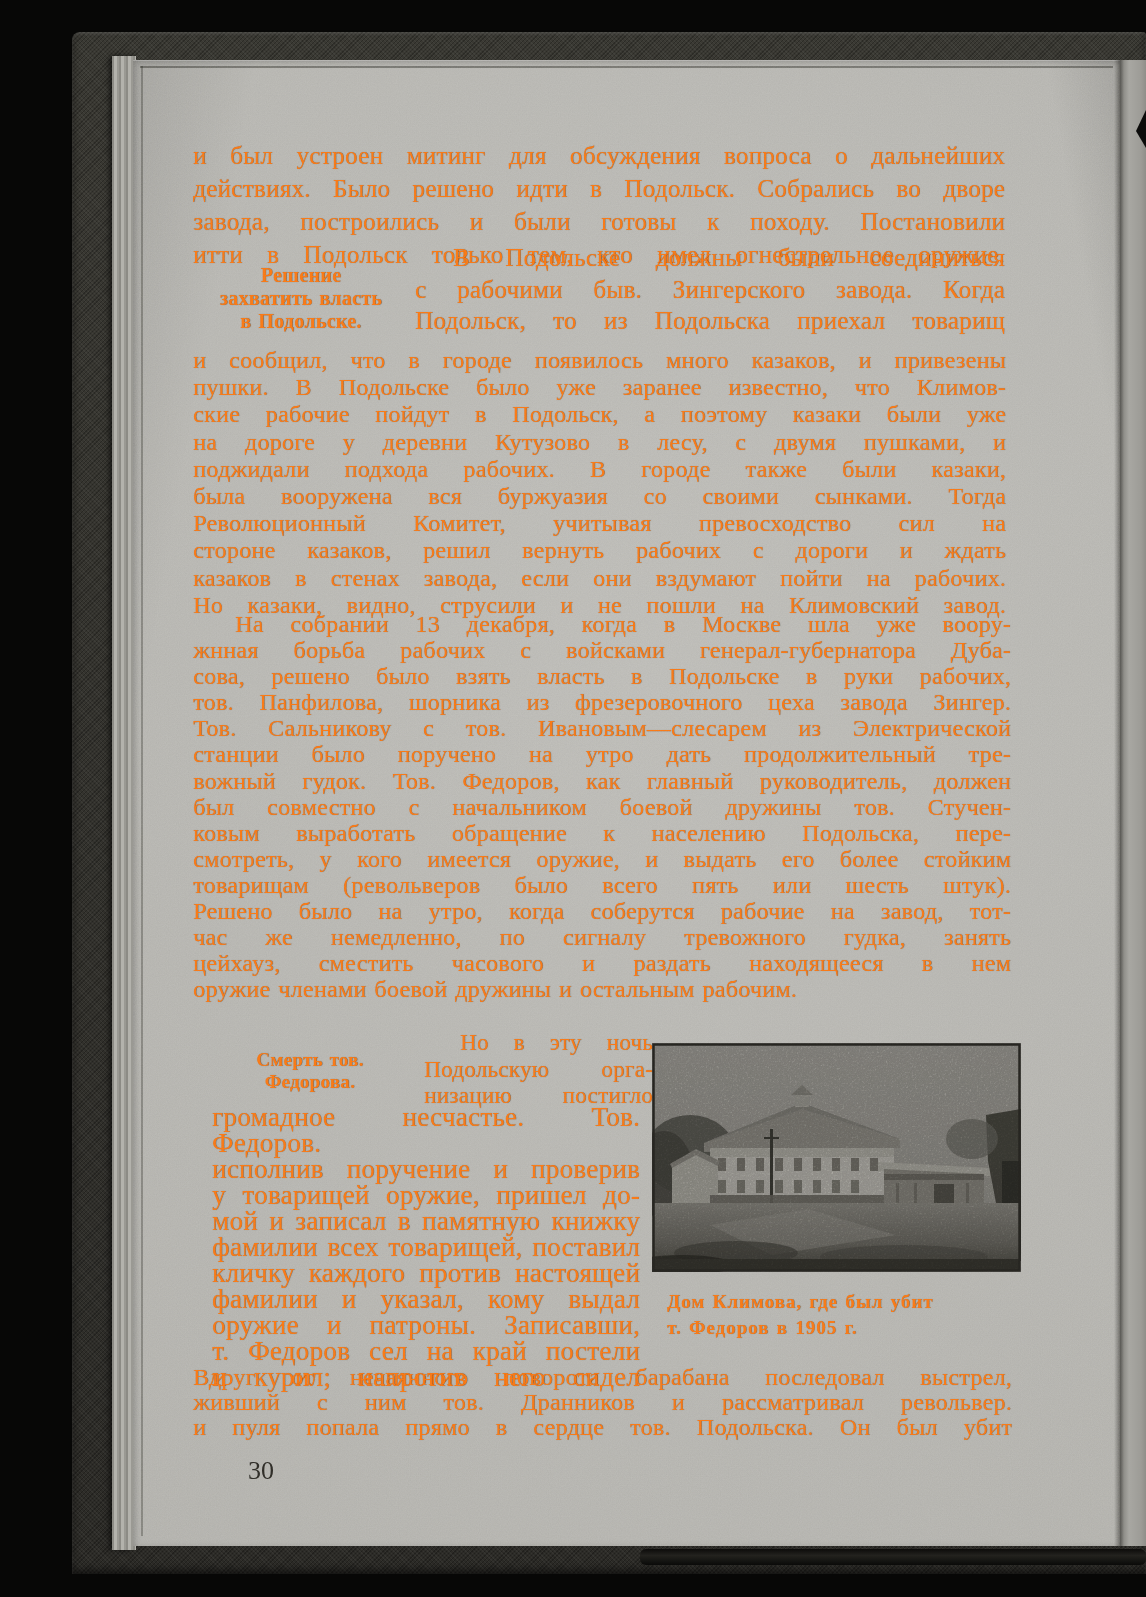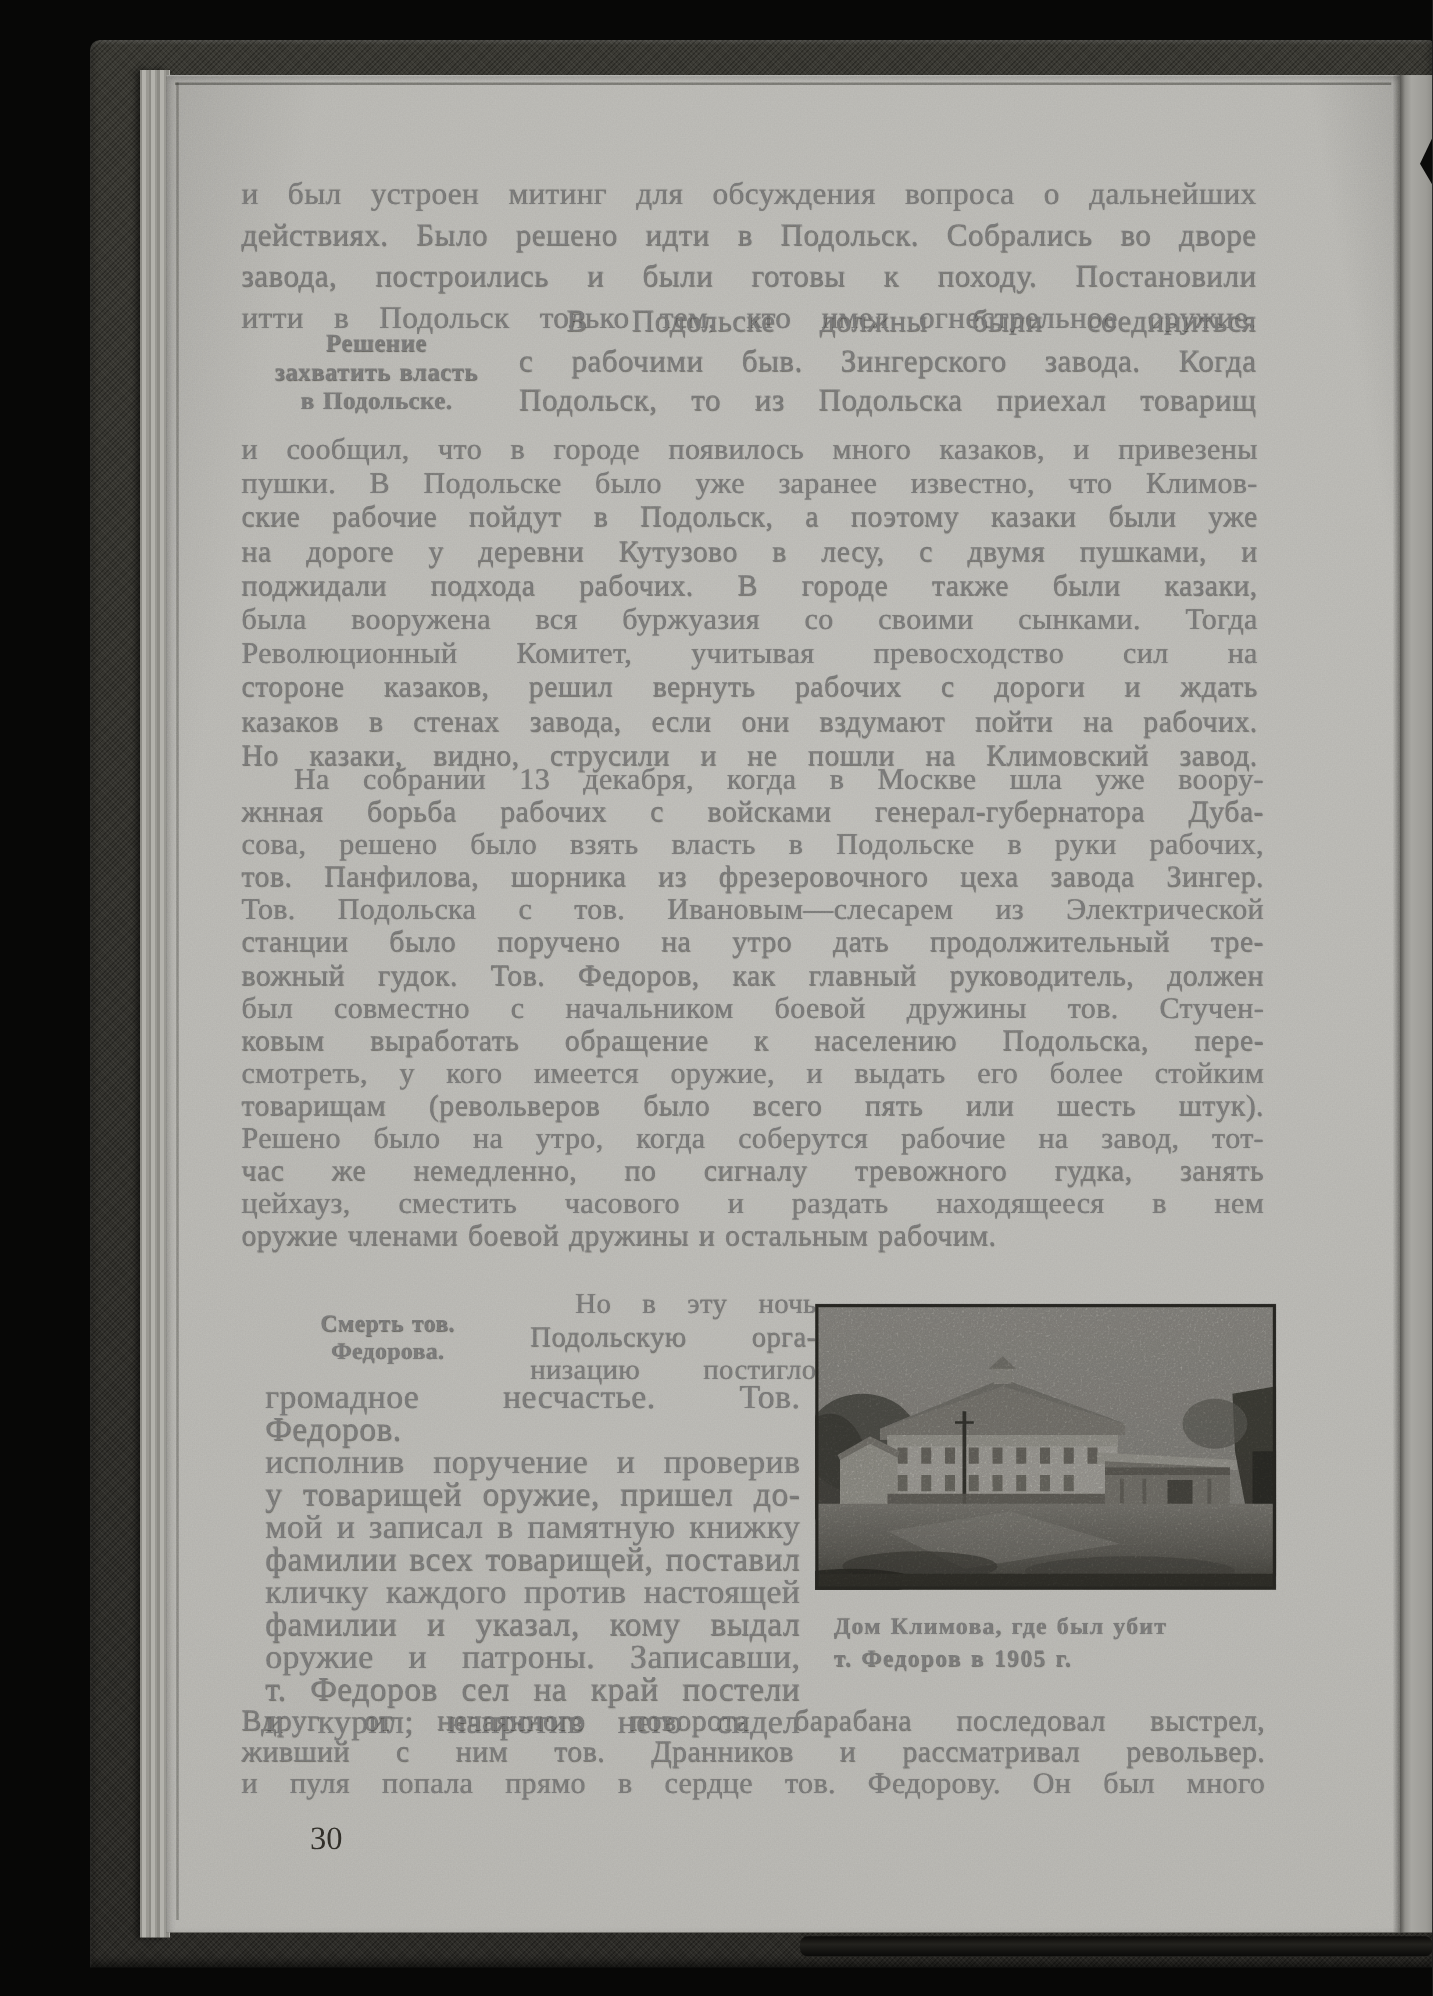--- a/index.html
+++ b/index.html
@@ -51,21 +51,21 @@
   }
   .crease {
     position:absolute; left:1114px; top:60px; width:10px; height:1486px;
     background:linear-gradient(90deg, rgba(0,0,0,0) , rgba(25,24,22,0.4) 55%, rgba(0,0,0,0));
   }
   .black-wedge {
     position:absolute; left:1136px; top:110px; width:10px; height:38px;
     background:#0b0b0a; clip-path:polygon(100% 0, 100% 100%, 0 55%);
   }
   
-  .tblock { position:absolute; color:#737373; letter-spacing:0.3px; word-spacing:1.5px;
+  .tblock { position:absolute; color:#f97316; letter-spacing:0.3px; word-spacing:1.5px;
             text-shadow:0.4px 0.4px 0.7px rgba(42,40,35,0.55); }
   .ln { text-align:justify; text-align-last:justify; }
   .ln.noj { text-align-last:left; }
   .ind36 { padding-left:36px; } .ind38 { padding-left:38px; } .ind42 { padding-left:42px; }
   .mnote { font-weight:bold; text-align:center; text-shadow:0.4px 0.4px 0.8px rgba(35,33,29,0.6); }
   .caption { font-weight:bold; text-align:left; letter-spacing:1px; }
   .pagenum { position:absolute; color:#2e2c27; }
   .photo-wrap { position:absolute; }
   svg.grain { position:absolute; left:133px; top:60px; pointer-events:none;
               mix-blend-mode:overlay; opacity:0.45; }
@@ -115,21 +115,21 @@
     <div class="ln">стороне казаков, решил вернуть рабочих с дороги и ждать</div>
     <div class="ln">казаков в стенах завода, если они вздумают пойти на рабочих.</div>
     <div class="ln">Но казаки, видно, струсили и не пошли на Климовский завод.</div>
   </div>
 
   <div class="tblock" style="left:193px; top:611px; width:818px; font-size:24px; line-height:26.1px;">
     <div class="ln ind42">На собрании 13 декабря, когда в Москве шла уже воору-</div>
     <div class="ln">жнная борьба рабочих с войсками генерал-губернатора Дуба-</div>
     <div class="ln">сова, решено было взять власть в Подольске в руки рабочих,</div>
     <div class="ln">тов. Панфилова, шорника из фрезеровочного цеха завода Зингер.</div>
-    <div class="ln">Тов. Подольска с тов. Ивановым—слесарем из Электрической</div>
+    <div class="ln">Тов. Сальникову с тов. Ивановым—слесарем из Электрической</div>
     <div class="ln">станции было поручено на утро дать продолжительный тре-</div>
     <div class="ln">вожный гудок. Тов. Федоров, как главный руководитель, должен</div>
     <div class="ln">был совместно с начальником боевой дружины тов. Стучен-</div>
     <div class="ln">ковым выработать обращение к населению Подольска, пере-</div>
     <div class="ln">смотреть, у кого имеется оружие, и выдать его более стойким</div>
     <div class="ln">товарищам (револьверов было всего пять или шесть штук).</div>
     <div class="ln">Решено было на утро, когда соберутся рабочие на завод, тот-</div>
     <div class="ln">час же немедленно, по сигналу тревожного гудка, занять</div>
     <div class="ln">цейхауз, сместить часового и раздать находящееся в нем</div>
     <div class="ln noj">оружие членами боевой дружины и остальным рабочим.</div>
@@ -239,21 +239,21 @@
   </div>
 
   <div class="tblock caption" style="left:667px; top:1289px; width:340px; font-size:19px; line-height:26px;">
     <div>Дом Климова, где был убит</div>
     <div>т. Федоров в 1905 г.</div>
   </div>
 
   <div class="tblock" style="left:193px; top:1365px; width:819px; font-size:24px; line-height:24.8px;">
     <div class="ln">Вдруг от нечаянного поворота барабана последовал выстрел,</div>
     <div class="ln">живший с ним тов. Дранников и рассматривал револьвер.</div>
-    <div class="ln">и пуля попала прямо в сердце тов. Федорову. Он был много</div>
+    <div class="ln">и пуля попала прямо в сердце тов. Подольска. Он был убит</div>
   </div>
 
   <div class="pagenum" style="left:248px; top:1456px; font-size:26px;">30</div>
 
   <svg class="grain" width="987" height="1486">
     <defs>
       <filter id="papergrain">
         <feTurbulence type="fractalNoise" baseFrequency="0.9" numOctaves="2" stitchTiles="stitch"></feTurbulence>
         <feColorMatrix type="matrix" values="0 0 0 0 0.62  0 0 0 0 0.61  0 0 0 0 0.58  0 0 0 0.5 0"></feColorMatrix>
       </filter>

